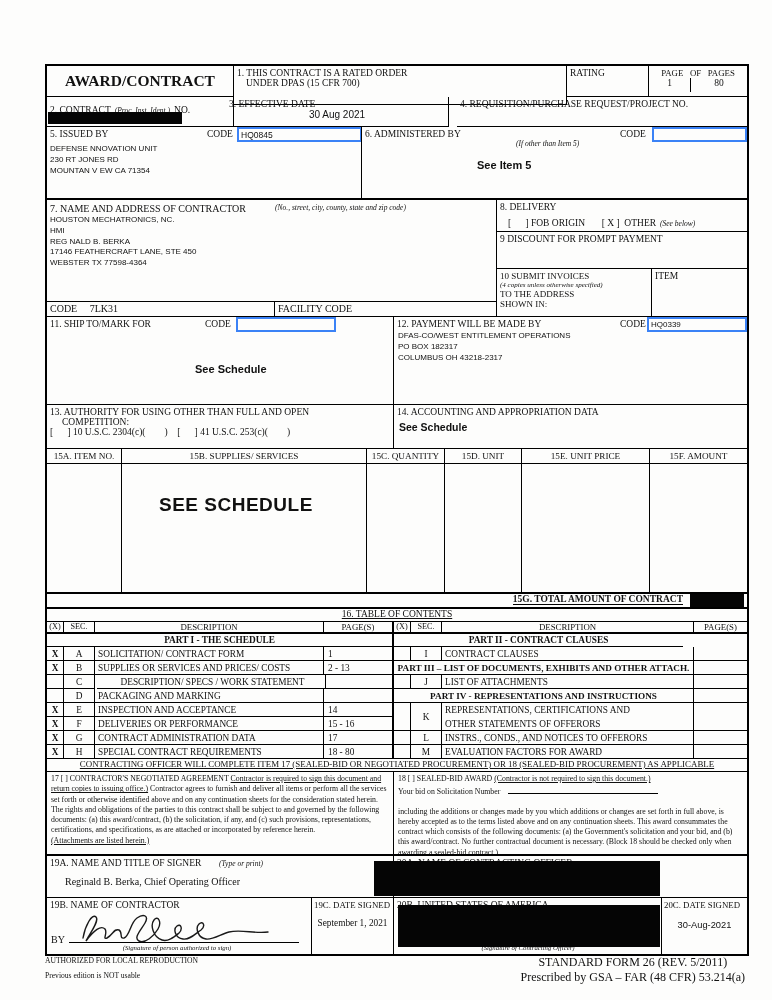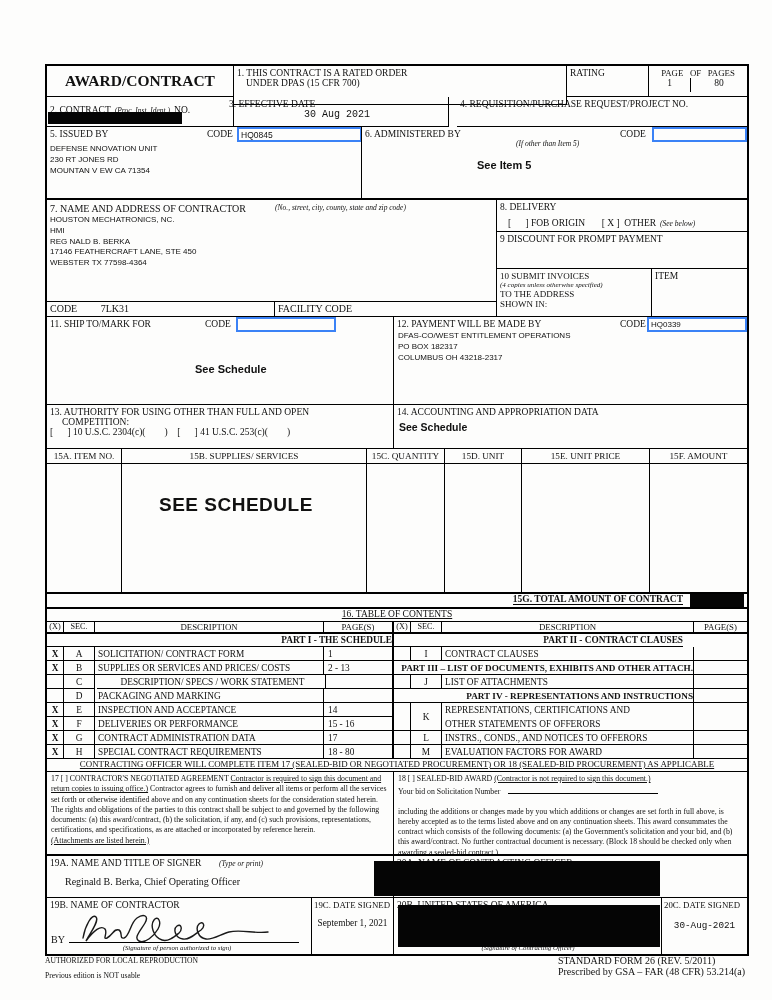--- a/index.html
+++ b/index.html
@@ -15,32 +15,32 @@
     border:2px solid #000;box-sizing:content-box;background:#fdfdfc;
   }
   .cell{position:absolute;box-sizing:border-box;overflow:hidden;}
   .br{border-right:1px solid #000;}
   .br2{border-right:2px solid #000;}
   .bb{border-bottom:1px solid #000;}
   .bb2{border-bottom:2px solid #000;}
   .lbl{font-size:9.5px;}
   .lbl-sm{font-size:8.8px;}
   .it{font-style:italic;font-size:7.5px;}
-  .sans{font-family:Liberation Mono, monospace;}
+  .sans{font-family:Liberation Sans, sans-serif;}
   .addr{font-family:"Liberation Sans", sans-serif;font-size:8px;line-height:1.35;}
   .boldsans{font-family:"Liberation Sans", sans-serif;font-weight:bold;}
   .pre{white-space:pre;}
   .u{text-decoration:underline;}
   .codebox{position:absolute;box-sizing:border-box;border:2px solid #3b82f6;background:#fdfdfc;
     font-family:"Liberation Sans", sans-serif;font-size:8.5px;padding:1px 2px;}
   .redact{position:absolute;background:#050505;}
   .ctr{text-align:center;}
   .pad{padding:2px 3px;}
   .toc-cell{position:absolute;box-sizing:border-box;font-size:9.3px;overflow:hidden;}
-  .toc-hdr{font-weight:bold;text-align:right;}
+  .toc-hdr{font-weight:bold;text-align:center;}
   .small-body{font-size:7.8px;line-height:1.32;}
   .sigline{border-bottom:1.5px solid #000;}
   .signote{font-style:italic;font-size:6.8px;text-align:center;}
 </style>
 </head>
 <body>
 
 <div class="form">
 
   <div class="cell br bb" style="left:0;top:0;width:187px;height:31px;">
@@ -99,21 +99,21 @@
     <div class="addr" style="position:absolute;left:3px;top:15px;">
       <div>HOUSTON MECHATRONICS,  NC.</div>
       <div>HMI</div>
       <div>REG NALD B. BERKA</div>
       <div>17146 FEATHERCRAFT LANE, STE 450</div>
       <div>WEBSTER TX 77598-4364</div>
     </div>
   </div>
   <div class="cell br bb" style="left:0;top:236px;width:228px;height:15px;font-size:10px;padding:1px 3px;">
     <span>CODE</span>
-    <span style="margin-left:21px;">7LK31</span>
+    <span style="margin-left:10px;">7LK31</span>
   </div>
   <div class="cell br bb" style="left:228px;top:236px;width:222px;height:15px;font-size:10px;padding:1px 3px;">
     <span>FACILITY CODE</span>
   </div>
 
   <div class="cell bb pad" style="left:450px;top:134px;width:250px;height:32px;">
     <div class="lbl">8. DELIVERY</div>
     <span class="lbl pre" style="margin-left:8px;">[      ] FOB ORIGIN       [ X ]  OTHER</span>
     <span class="it">(See below)</span>
   </div>
@@ -322,16 +322,16 @@
 
   <div class="redact" style="left:327px;top:795px;width:286px;height:35px;"></div>
   <div class="redact" style="left:351px;top:839px;width:262px;height:42px;"></div>
 
 </div>
 
 <div class="abs" style="left:45px;top:956px;font-size:7.6px;">
   <div>AUTHORIZED FOR LOCAL REPRODUCTION</div>
   <div style="margin-top:6px;">Previous edition is NOT usable</div>
 </div>
-<div class="abs" style="right:27px;top:955px;font-size:10px;text-align:left;">
+<div class="abs" style="right:27px;top:955px;font-size:12px;text-align:center;">
   <div>STANDARD FORM 26 (REV. 5/2011)</div>
   <div>Prescribed by GSA – FAR (48 CFR) 53.214(a)</div>
 </div>
 
 </body></html>

